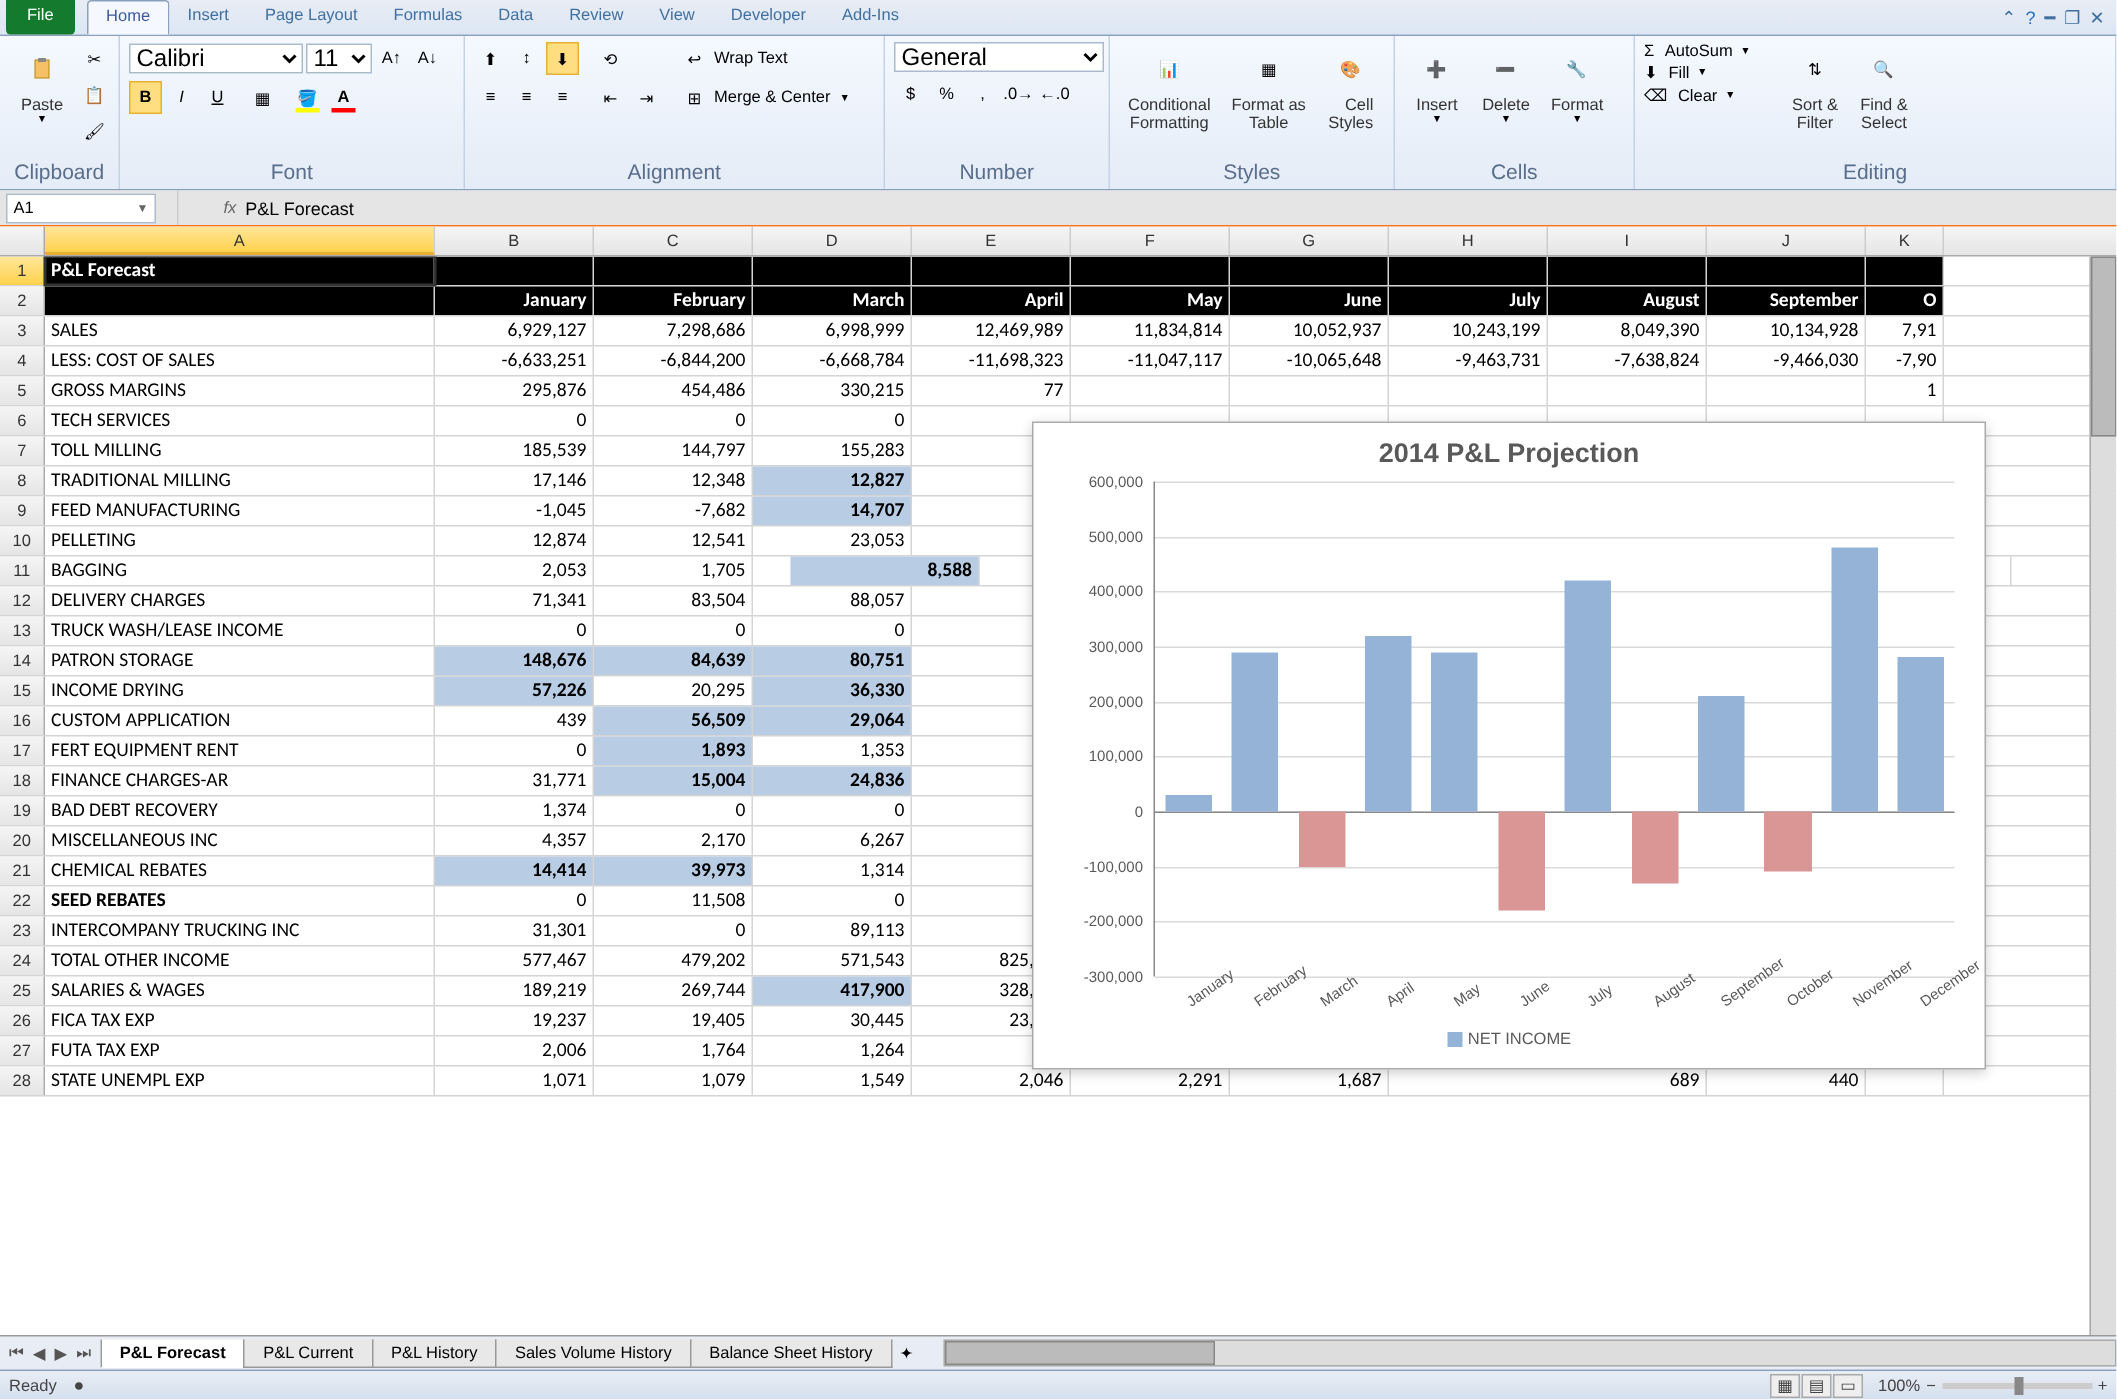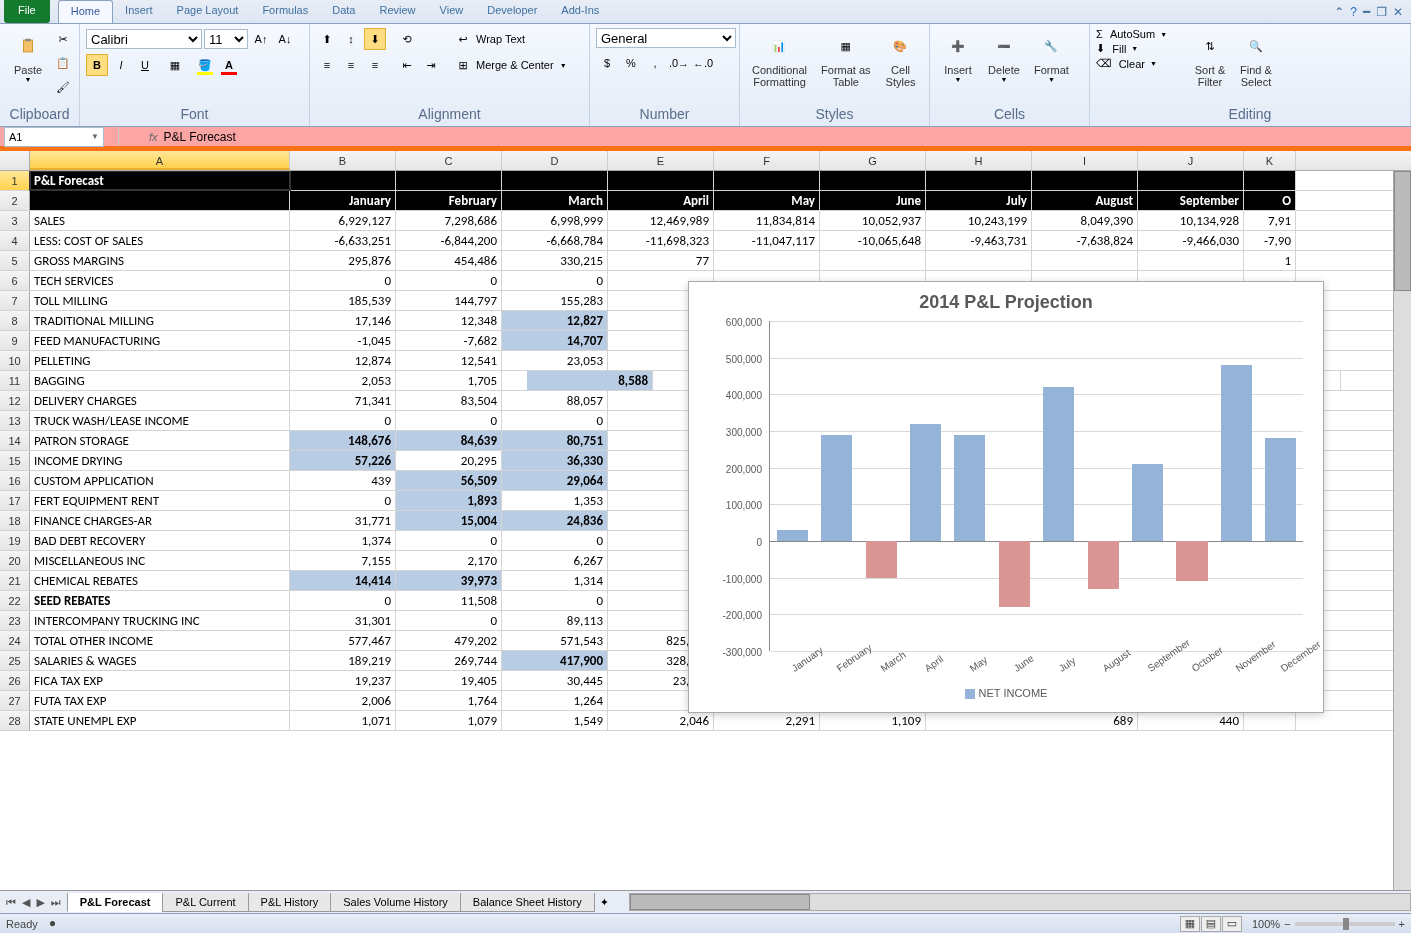--- a/index.html
+++ b/index.html
@@ -18,24 +18,24 @@
   .ribbon-group { border-right: 1px solid #c5d2e6; display: flex; flex-direction: column; padding: 2px 4px; }
   .ribbon-group-main { flex: 1; display: flex; align-items: flex-start; gap: 2px; padding: 2px; }
   .ribbon-group-label { text-align: center; font-size: 14px; color: #5a6e8c; padding: 2px 0; position: relative; }
   .big-btn { display: flex; flex-direction: column; align-items: center; padding: 2px 6px; cursor: pointer; }
   .big-btn .icon { width: 32px; height: 32px; display: flex; align-items: center; justify-content: center; }
   .big-btn .label { font-size: 11px; color: #333; text-align: center; line-height: 1.1; margin-top: 2px; }
   .small-btn { width: 22px; height: 22px; display: flex; align-items: center; justify-content: center; cursor: pointer; border: 1px solid transparent; }
   .small-btn.active { border-color: #e8b030; background: #ffdd80; }
   .col { display: flex; flex-direction: column; gap: 2px; }
   .row { display: flex; gap: 2px; align-items: center; }
-  select, input.ribbon-input { font-size: 13px; border: 1px solid #abc; background: #fff; height: 20px; }
-  
-  
-  .formula-bar { display: flex; height: 24px; border-bottom: 5px solid #f97316; align-items: center; background: #fca5a5; }
+  select, input.ribbon-input { font-size: 16px; border: 1px solid #abc; background: #fff; height: 20px; }
+  
+  
+  .formula-bar { display: flex; height: 24px; border-bottom: 1px solid #f97316; align-items: center; background: #e5e5e5; }
   .name-box { width: 100px; border: 1px solid #abc; background: #fff; height: 20px; margin: 0 4px; padding: 1px 4px; display: flex; align-items: center; justify-content: space-between; }
   .name-box .dd { color: #666; font-size: 8px; }
   .fx-area { display: flex; align-items: center; gap: 6px; padding-left: 30px; border-left: 1px solid #ccc; height: 100%; margin-left: 10px; flex: 1; }
   .fx-label { font-style: italic; color: #666; }
   .formula-input { flex: 1; border: none; background: transparent; font-size: 12px; height: 18px; }
   
   
   .grid-area { position: relative; height: calc(933px - 24px - 103px - 24px - 23px - 20px); overflow: hidden; }
   .col-headers { display: flex; position: sticky; top: 0; background: linear-gradient(#f5f5f5,#e5e5e5); border-bottom: 1px solid #aaa; height: 20px; }
   .corner { width: 30px; border-right: 1px solid #aaa; background: linear-gradient(#f5f5f5,#e5e5e5); }
@@ -227,21 +227,21 @@
           <div class="label" style="white-space:pre;">Conditional
 Formatting</div>
         </div>
       <div class="big-btn">
           <div class="icon">▦</div>
           <div class="label" style="white-space:pre;">Format as
 Table</div>
         </div>
       <div class="big-btn">
           <div class="icon">🎨</div>
-          <div class="label" style="white-space:pre;">Cell
+          <div class="label" style="white-space:pre;text-align:right;">Cell
 Styles</div>
         </div>
     </div>
     <div class="ribbon-group-label">Styles</div>
   </div>
 
   <div class="ribbon-group" style="width:160px;">
     <div class="ribbon-group-main">
       <div class="big-btn">
           <div class="icon">➕</div>
@@ -575,21 +575,21 @@
         <div class="cell num" style="width: 106px;"></div>
         <div class="cell num" style="width: 106px;"></div>
         <div class="cell num" style="width: 106px;"></div>
         <div class="cell num" style="width: 106px;"></div>
         <div class="cell num" style="width: 106px;"></div>
         <div class="cell num" style="width: 52px;"></div>
       </div>
       <div class="grid-row">
         <div class="row-header">20</div>
         <div class="cell label" style="width: 260px;">MISCELLANEOUS INC</div>
-        <div class="cell num" style="width: 106px;">7,155</div>
+        <div class="cell num" style="width: 106px;">4,357</div>
         <div class="cell num" style="width: 106px;">2,170</div>
         <div class="cell num" style="width: 106px;">6,267</div>
         <div class="cell num" style="width: 106px;"></div>
         <div class="cell num" style="width: 106px;"></div>
         <div class="cell num" style="width: 106px;"></div>
         <div class="cell num" style="width: 106px;"></div>
         <div class="cell num" style="width: 106px;"></div>
         <div class="cell num" style="width: 106px;"></div>
         <div class="cell num" style="width: 52px;"></div>
       </div>
@@ -692,21 +692,21 @@
         <div class="cell num" style="width: 52px;"></div>
       </div>
       <div class="grid-row">
         <div class="row-header">28</div>
         <div class="cell label" style="width: 260px;">STATE UNEMPL EXP</div>
         <div class="cell num" style="width: 106px;">1,071</div>
         <div class="cell num" style="width: 106px;">1,079</div>
         <div class="cell num" style="width: 106px;">1,549</div>
         <div class="cell num" style="width: 106px;">2,046</div>
         <div class="cell num" style="width: 106px;">2,291</div>
-        <div class="cell num" style="width: 106px;">1,109</div>
+        <div class="cell num" style="width: 106px;">1,687</div>
         <div class="cell num" style="width: 106px; margin-top: 29px;">725</div>
         <div class="cell num" style="width: 106px;">689</div>
         <div class="cell num" style="width: 106px;">440</div>
         <div class="cell num" style="width: 52px;"></div>
       </div>
     </div>
 
   <div class="chart-box">
     <div class="chart-title">2014 P&amp;L Projection</div>
     <div class="chart-plot" id="chart-plot">

